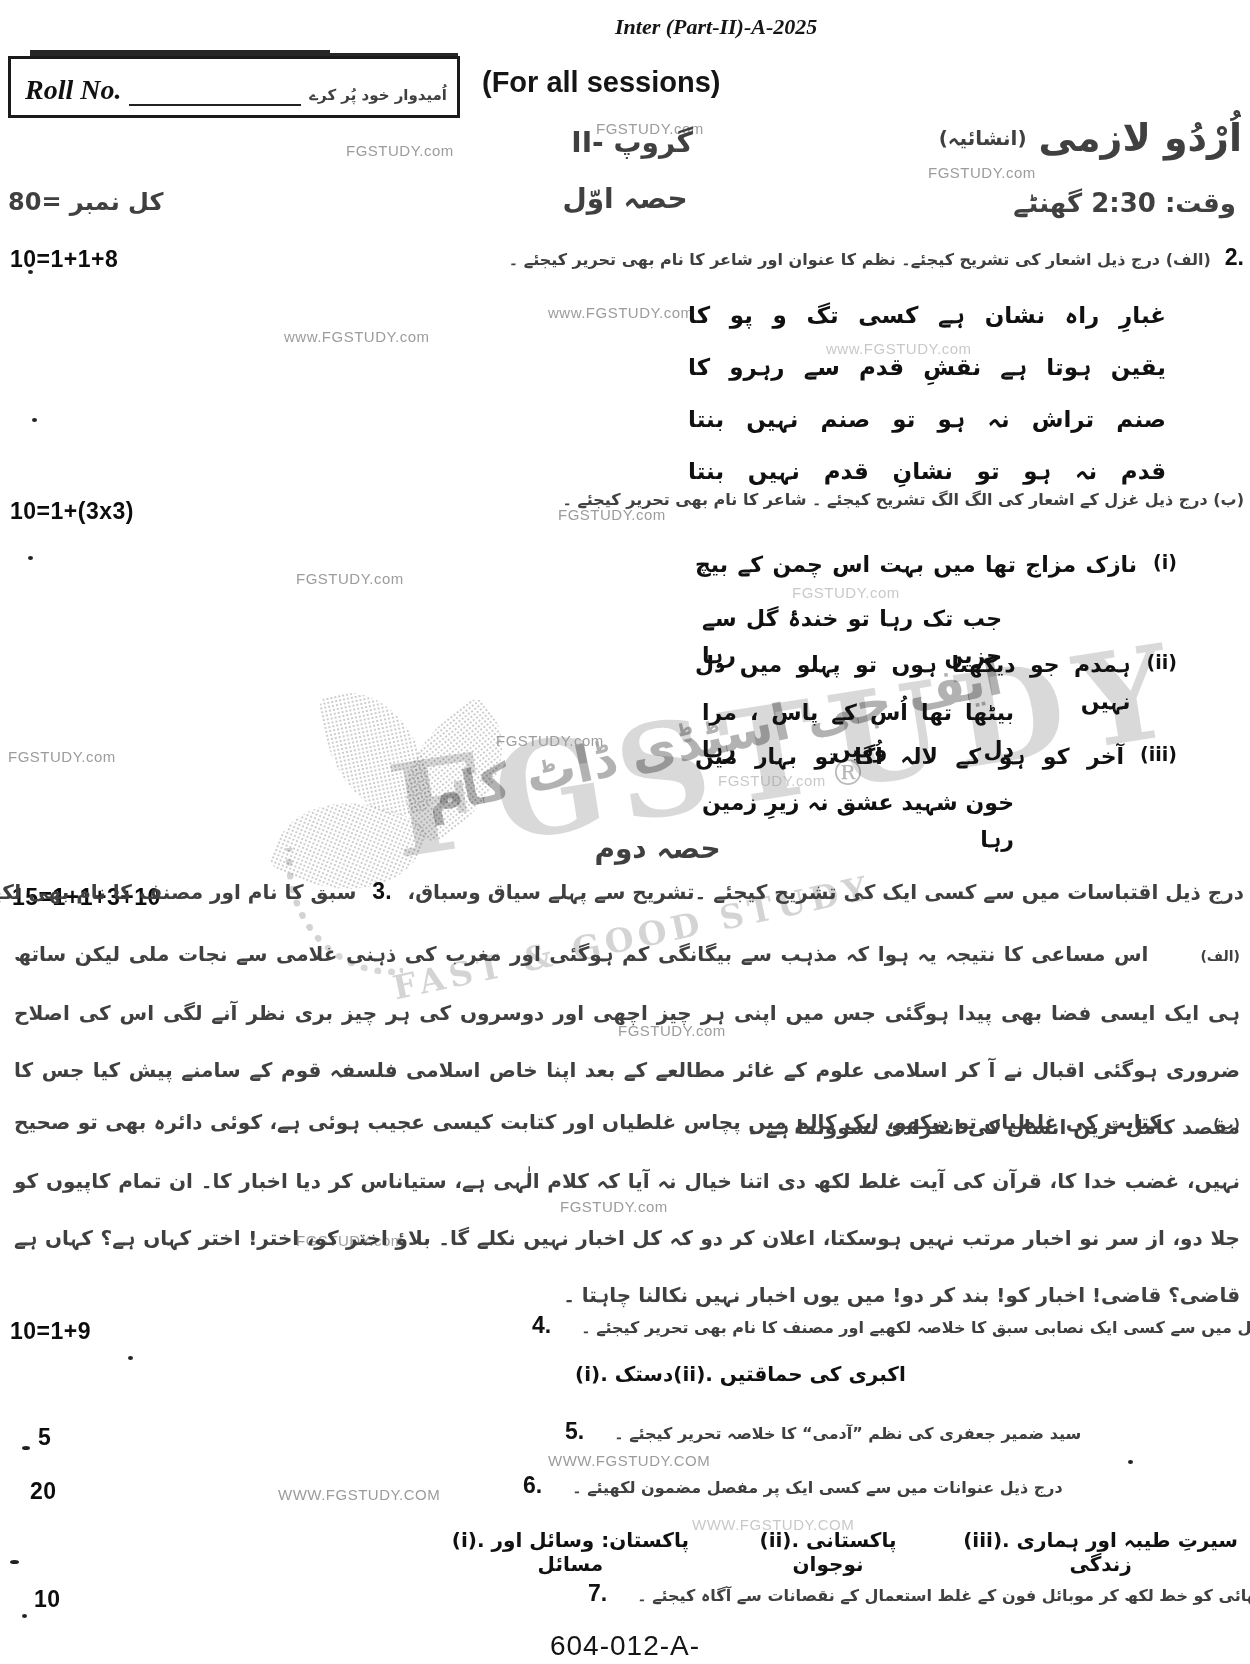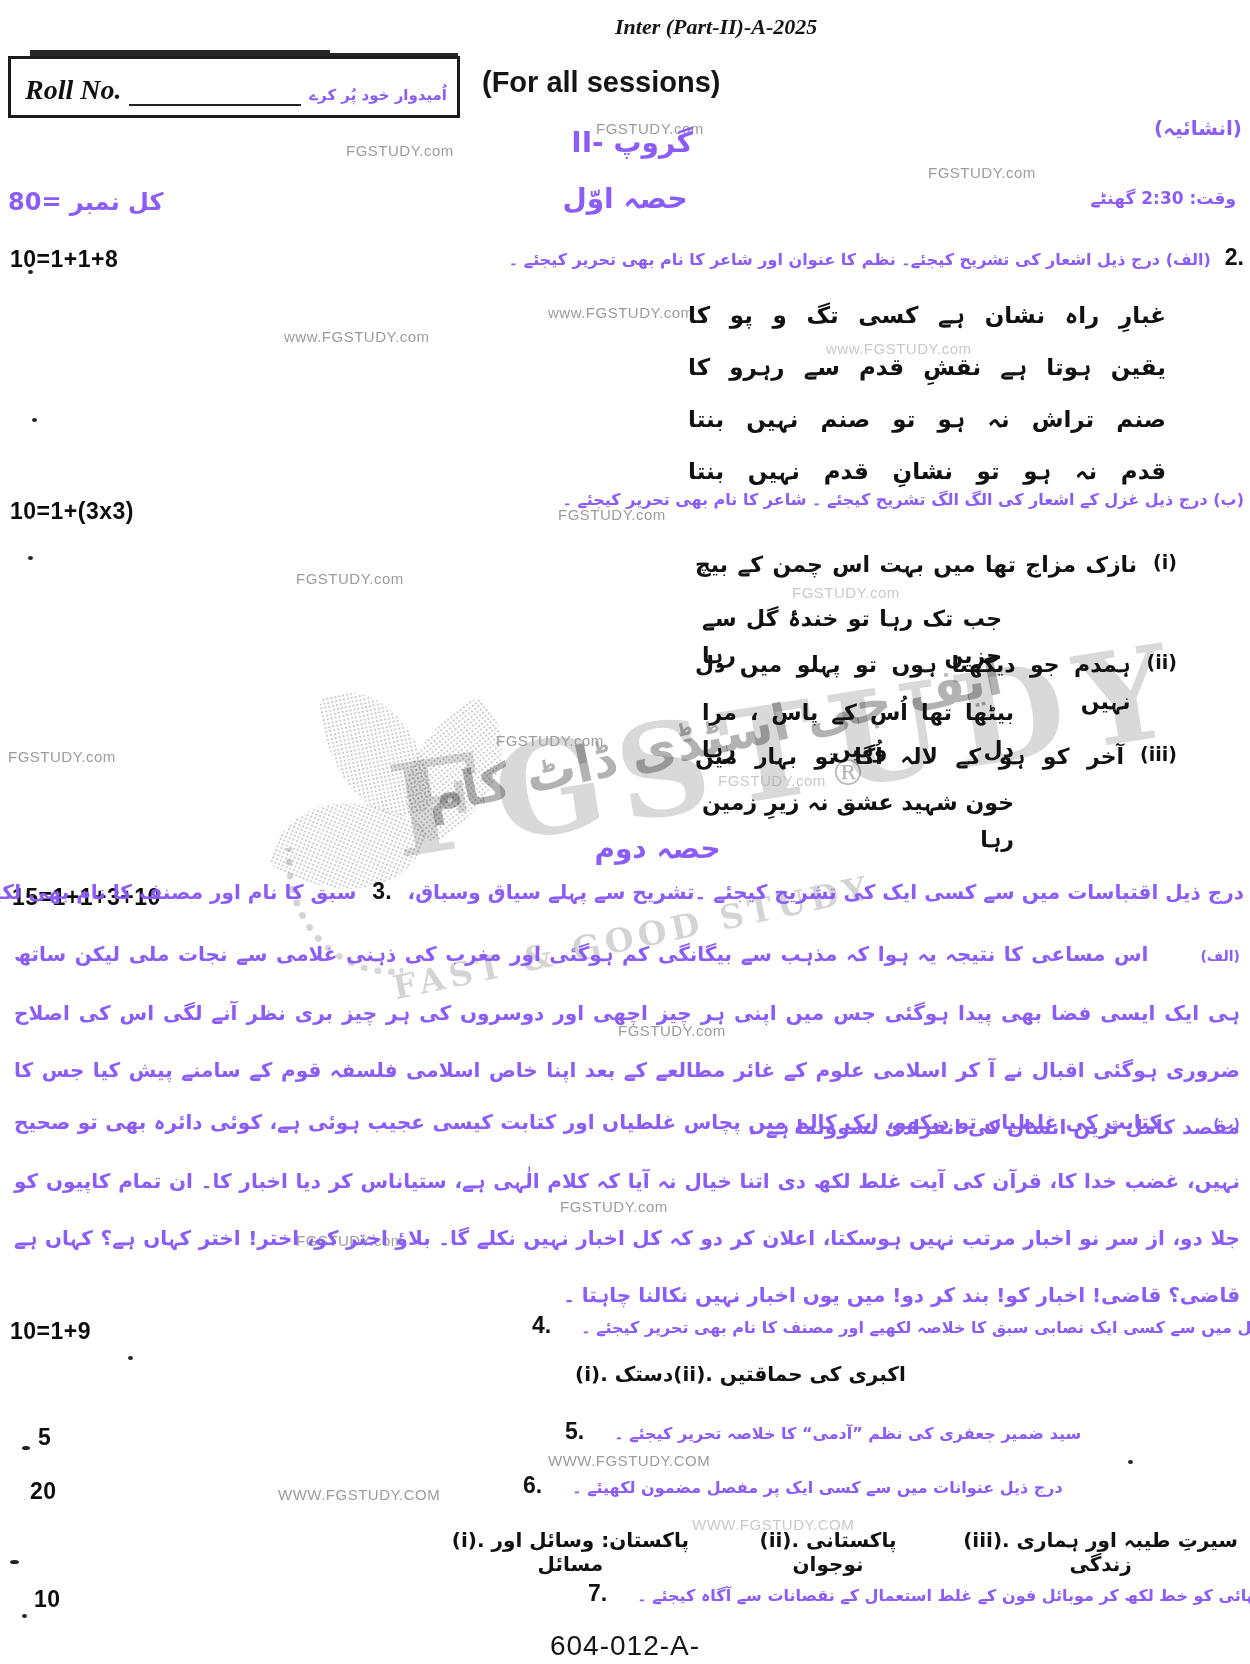--- a/index.html
+++ b/index.html
@@ -1,19 +1,19 @@
 <!DOCTYPE html>
 <html><head>
 <meta charset="utf-8">
 <style>
   html,body{margin:0;padding:0;background:#e8e8e8;}
   .page{position:relative;width:1250px;height:1664px;background:#ffffff;overflow:hidden;
         font-family:"Liberation Sans",sans-serif;color:#111;}
   .abs{position:absolute;}
-  .urdu{font-family:"DejaVu Sans",sans-serif;direction:rtl;font-weight:bold;color:#8b5cf6;}
+  .urdu{font-family:"DejaVu Sans",sans-serif;direction:rtl;font-weight:bold;color:#404040;}
   .latin{font-family:"Liberation Sans",sans-serif;font-weight:bold;color:#151515;}
   .nowrap{white-space:nowrap;}
   .jst{text-align:justify;text-align-last:justify;}
   .para{text-align:justify;font-size:20px;line-height:57px;letter-spacing:0;}
   .para .plabel{font-size:14px;margin-left:52px;}
   .pline{position:absolute;direction:rtl;font-family:"DejaVu Sans",sans-serif;font-weight:bold;
          font-size:23px;line-height:1.7;}
   .gline{position:absolute;direction:rtl;display:flex;font-family:"DejaVu Sans",sans-serif;
          font-weight:bold;font-size:22px;line-height:1.7;}
   .gmark{direction:ltr;font-size:19px;margin-left:16px;font-weight:bold;}
@@ -94,23 +94,24 @@
     <span class="rollline"></span>
     <span class="rollnote urdu">اُمیدوار خود پُر کرے</span>
   </div>
 
   <div class="abs latin" style="left:482px;top:66px;font-size:29px;">(For all sessions)</div>
 
   <div class="abs urdu nowrap" style="left:552px;top:126px;width:160px;text-align:center;font-size:28px;">گروپ -II</div>
   <div class="abs urdu nowrap" style="left:545px;top:182px;width:160px;text-align:center;font-size:28px;">حصہ اوّل</div>
 
   <div class="abs" style="right:8px;top:116px;display:flex;direction:rtl;gap:12px;align-items:center;">
+    <span class="urdu nowrap" style="font-size:38px;">اُرْدُو لازمی</span>
     <span class="urdu nowrap" style="font-size:20px;">(انشائیہ)</span>
   </div>
-  <div class="abs urdu nowrap" style="right:14px;top:188px;font-size:17px;">وقت: 2:30 گھنٹے</div>
+  <div class="abs urdu nowrap" style="right:14px;top:188px;font-size:26px;">وقت: 2:30 گھنٹے</div>
   <div class="abs urdu nowrap" style="left:8px;top:188px;font-size:24px;">کل نمبر =80</div>
 
   <div class="marks" style="left:10px;top:246px;">10=1+1+8</div>
   <div class="abs" style="right:6px;top:244px;display:flex;gap:14px;align-items:baseline;">
     <span class="urdu qtxt">(الف) درج ذیل اشعار کی تشریح کیجئے۔ نظم کا عنوان اور شاعر کا نام بھی تحریر کیجئے ۔</span>
     <span class="qnum">2.</span>
   </div>
 
   <div class="pline jst" style="left:688px;top:296px;width:478px;">غبارِ راہ نشان ہے کسی تگ و پو کا</div>
   <div class="pline jst" style="left:688px;top:348px;width:478px;">یقین ہوتا ہے نقشِ قدم سے رہرو کا</div>

